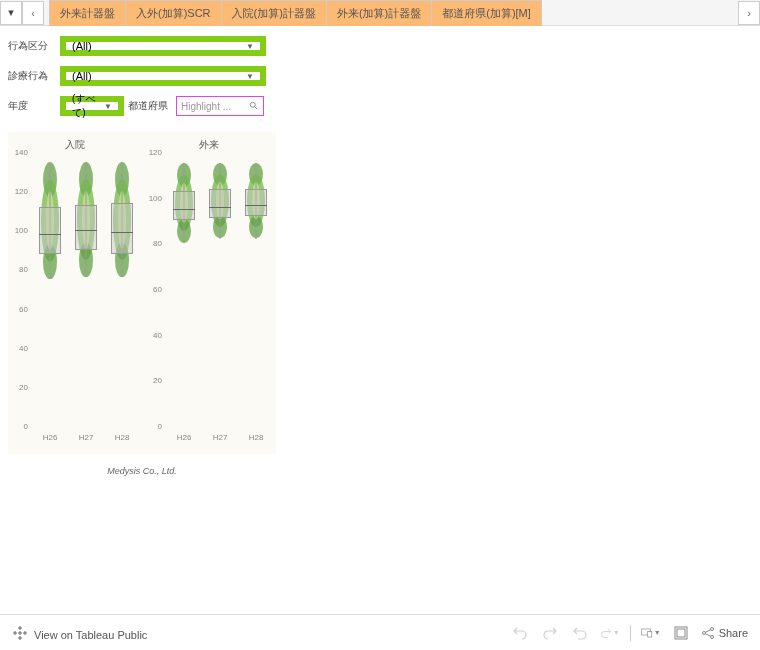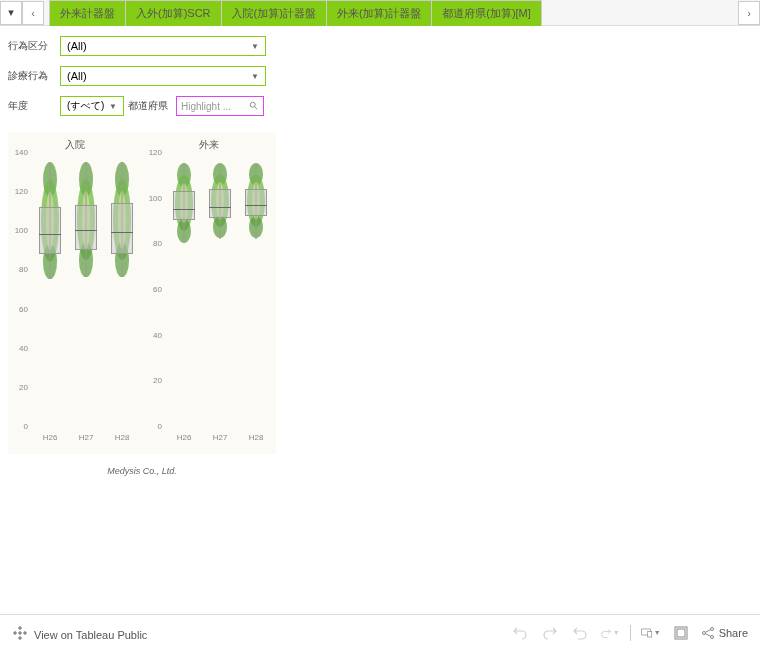--- a/index.html
+++ b/index.html
@@ -1,28 +1,28 @@
 <!DOCTYPE html>
 <html><head>
   <meta charset="utf-8">
   <style>
     * { margin: 0; padding: 0; box-sizing: border-box; }
     body { font-family: Arial, sans-serif; font-size: 11px; background: #fff; width: 760px; height: 650px; position: relative; }
     
     .tab-bar { display: flex; align-items: center; border-bottom: 1px solid #ddd; height: 26px; background: #f5f5f5; }
     .tab-nav { width: 22px; height: 24px; display: flex; align-items: center; justify-content: center; border: 1px solid #ccc; background: #fff; cursor: pointer; color: #666; }
     .tab-nav.dropdown { color: #444; }
-    .tab { padding: 5px 10px; border: 1px solid #ccc; border-bottom: none; background: #84cc16; margin-left: -1px; cursor: pointer; color: #555; white-space: nowrap; font-size: 11px; }
+    .tab { padding: 5px 10px; border: 1px solid #ccc; border-bottom: none; background: #fdba74; margin-left: -1px; cursor: pointer; color: #555; white-space: nowrap; font-size: 11px; }
     .tab.active { background: #fff; color: #000; border-top: 2px solid #999; }
     
     .filters { padding: 10px 8px 6px 8px; }
     .filter-row { display: flex; align-items: center; margin-bottom: 10px; }
     .filter-label { width: 52px; font-size: 10px; color: #444; }
     .filter-label-small { width: 48px; font-size: 10px; color: #444; margin-left: 4px; }
-    .filter-select { width: 206px; height: 20px; border: 1px solid #84cc16; background: #fff; display: flex; align-items: center; justify-content: space-between; padding: 0 6px; cursor: pointer; font-size: 11px; }
+    .filter-select { width: 206px; height: 20px; border: 6px solid #84cc16; background: #fff; display: flex; align-items: center; justify-content: space-between; padding: 0 6px; cursor: pointer; font-size: 11px; }
     .filter-select.small { width: 64px; justify-content: space-between; }
     .highlight-box { width: 88px; height: 20px; border: 1px solid #d946ef; background: #fff; display: flex; align-items: center; justify-content: space-between; padding: 0 4px; cursor: pointer; font-size: 10px; color: #999; }
     .caret { font-size: 8px; color: #666; }
     .search-icon-small { width: 10px; height: 10px; }
     
     .chart-area { margin: 0 8px; display: flex; background: #fbfaf5; border: none; width: 268px; height: 322px; position: relative; }
     .chart-panel { position: relative; flex: 1; }
     .panel-title { text-align: center; font-size: 10px; color: #555; padding: 6px 0 2px 0; }
     .y-axis { position: absolute; left: 0; top: 20px; bottom: 28px; width: 24px; }
     .y-tick { position: absolute; right: 4px; font-size: 8px; color: #888; transform: translateY(-50%); }

